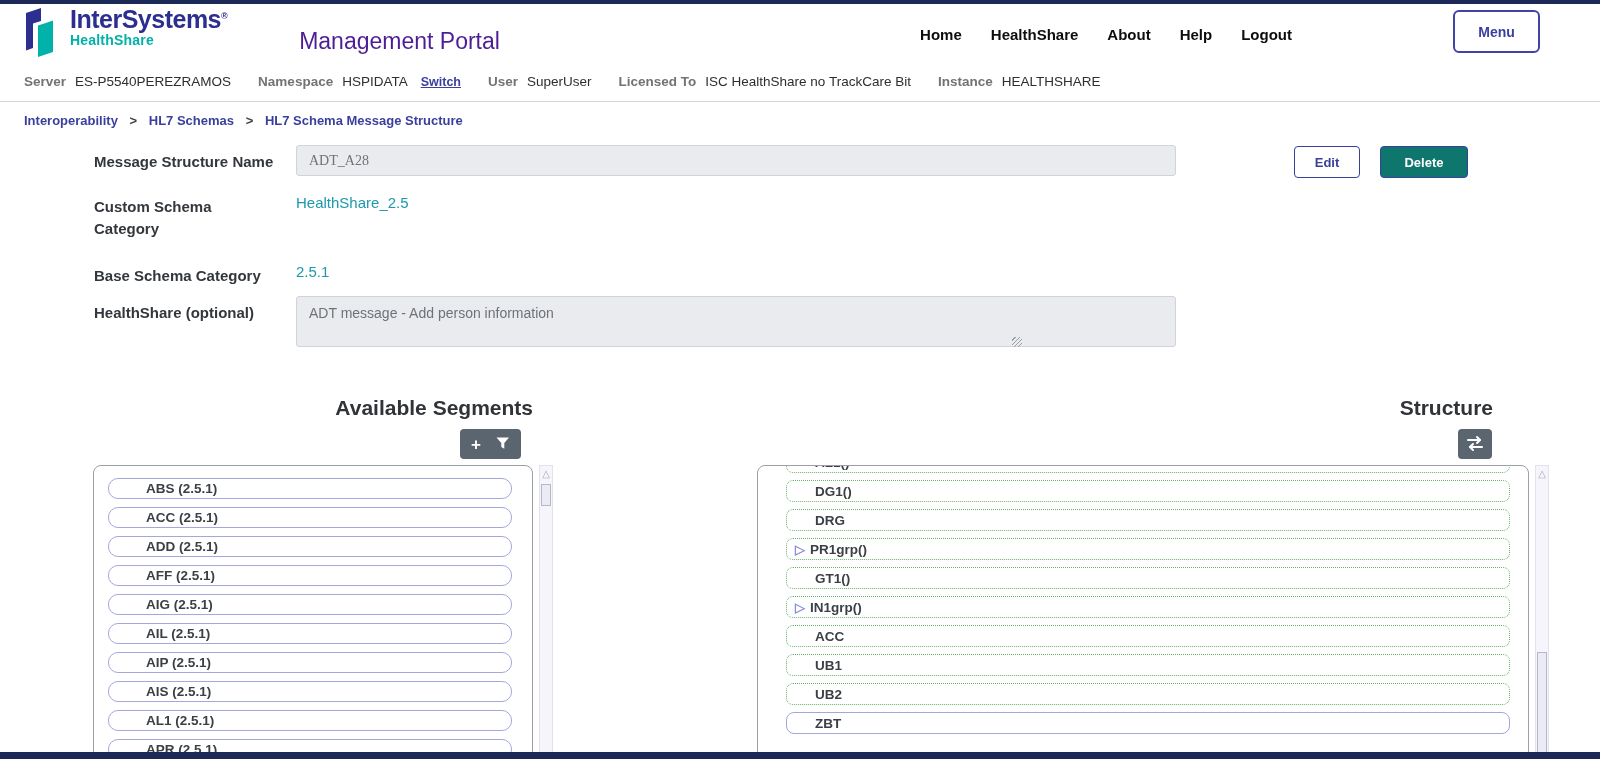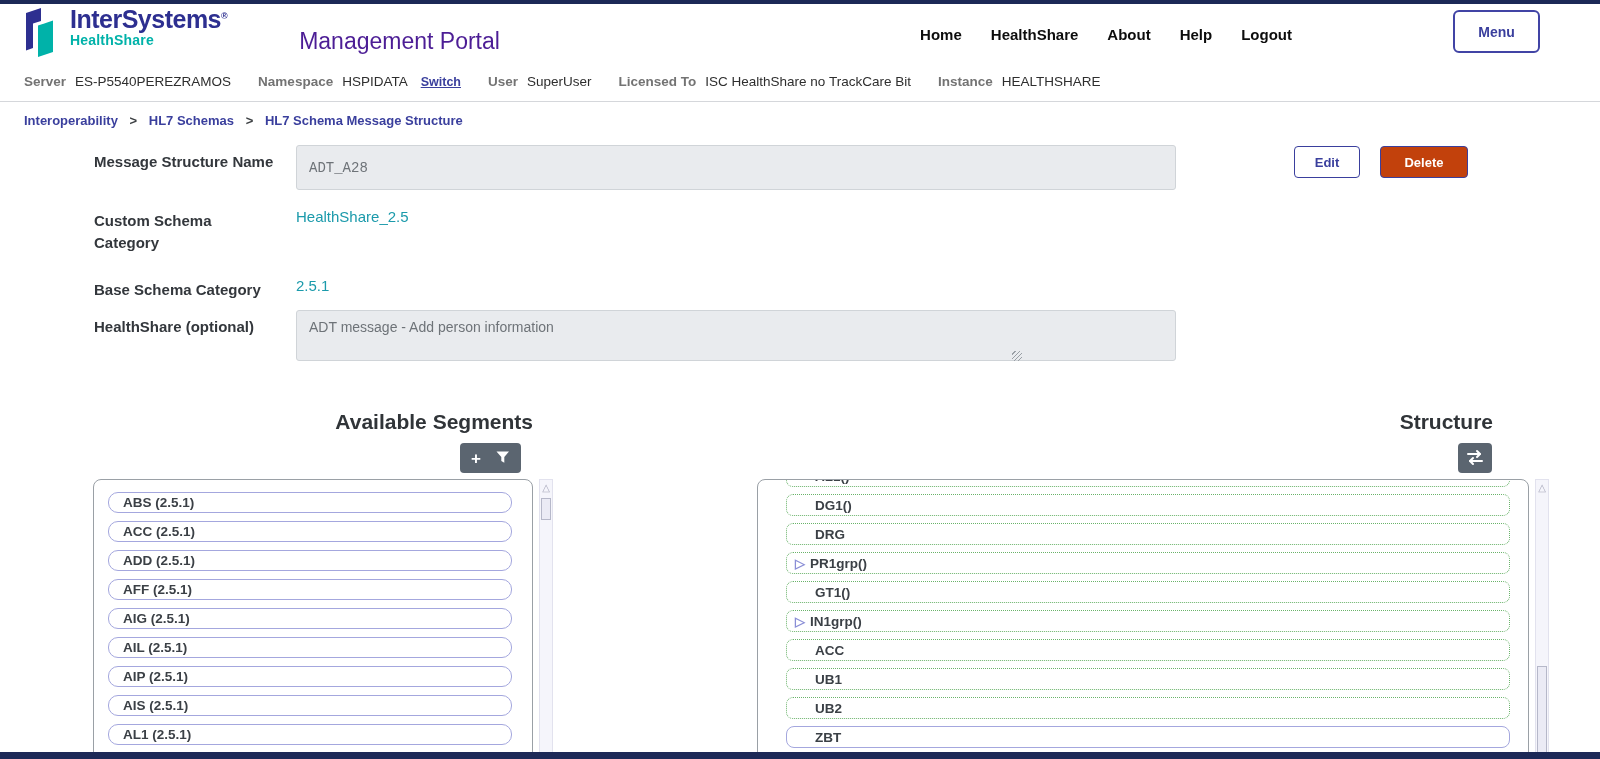--- a/index.html
+++ b/index.html
@@ -38,38 +38,38 @@
   .breadcrumb { padding:11px 24px 2px; font-size:13px; font-weight:bold; color:#3a3f9d; }
   .breadcrumb a { color:#3a3f9d; text-decoration:none; cursor:pointer; }
   .crumb-sep { color:#3c4043; margin:0 8px; font-weight:600; }
 
   
   .form-area { position:relative; padding-top:15px; }
   .form-row { display:flex; margin-left:94px; }
   .form-label { width:202px; font-weight:bold; font-size:15px; color:#33373c; padding-top:6px; line-height:1.45; flex:none; }
   .form-label.narrow { max-width:130px; margin-right:72px; }
   .text-input {
-    width:880px; height:45px; background:#e9ebee; border:1px solid #d0d4d8; border-radius:3px;
-    font-family:Liberation Mono, monospace; font-size:14px; color:#6e7378; padding:0 12px;
+    width:880px; height:31px; background:#e9ebee; border:1px solid #d0d4d8; border-radius:3px;
+    font-family:Liberation Serif, serif; font-size:14px; color:#6e7378; padding:0 12px;
   }
   .textarea-wrap { position:relative; width:728px; }
   .text-area {
     width:880px; height:51px; background:#e9ebee; border:1px solid #d0d4d8; border-radius:3px;
     font-family:inherit; font-size:14px; color:#6e7378; padding:8px 12px; resize:none; overflow:hidden;
   }
   .resize-grip { position:absolute; right:2px; bottom:4px; width:10px; height:10px;
     background:repeating-linear-gradient(135deg, transparent 0 2px, #9aa0a6 2px 3px); cursor:nwse-resize; }
   .teal-link { color:#1b9aab; font-size:15px; text-decoration:none; padding-top:4px; display:inline-block; cursor:pointer; }
   .row-1 { margin-bottom:14px; }
   .row-2 { margin-bottom:19px; }
   .row-3 { margin-bottom:10px; }
   .action-buttons { position:absolute; top:16px; right:132px; display:flex; gap:20px; }
   .btn { height:32px; border-radius:4px; font-family:inherit; font-size:13px; font-weight:bold; cursor:pointer; }
   .btn-outline { width:66px; background:#fff; border:1.5px solid #3a3f9d; color:#3a3f9d; }
-  .btn-solid { width:88px; background:#c2410c; border:1.5px solid #3a3f9d; color:#fff; }
+  .btn-solid { width:88px; background:#0f766e; border:1.5px solid #3a3f9d; color:#fff; }
 
   
   .panels { display:flex; margin-top:44px; }
   .panel-left { margin-left:93px; width:460px; flex:none; }
   .panel-right { margin-left:204px; width:794px; flex:none; }
   .panel-title { font-size:21px; font-weight:600; color:#303438; text-align:right; line-height:26px; }
   .panel-left .panel-title { width:440px; }
   .panel-right .panel-title { width:772px; position:relative; left:-36px; }
   .tools { height:30px; display:flex; justify-content:flex-end; margin:8px 0 0; }
   .panel-left .tools { padding-right:32px; }
@@ -77,21 +77,21 @@
   .tool-group { background:#5b6570; border-radius:4px; height:30px; display:flex; align-items:center; padding:0 11px; gap:15px; }
   .tool-btn { background:none; border:none; color:#fff; font-size:17px; font-weight:bold; cursor:pointer; line-height:1; display:flex; align-items:center; font-family:inherit; }
   .swap-btn { width:34px; height:30px; background:#5b6570; border:none; border-radius:4px; display:flex; align-items:center; justify-content:center; cursor:pointer; }
 
   .listwrap { display:flex; margin-top:6px; }
   .listbox { background:#fff; border:1px solid #9aa0a6; border-radius:8px; overflow:hidden; height:310px; }
   .seg-listbox { width:440px; padding:12px 20px 0 14px; }
   .struct-listbox { width:772px; padding:12px 18px 0 28px; }
   .seg-pill {
     height:21px; border:1px solid #a4a7de; border-radius:10px; margin-bottom:8px;
-    display:flex; align-items:center; padding-left:14px;
+    display:flex; align-items:center; padding-left:37px;
     font-weight:bold; font-size:13.5px; color:#3b4046; background:#fff; cursor:grab;
   }
   .struct-row {
     height:22px; border:1px dotted #69b369; border-radius:7px; margin-bottom:7px;
     display:flex; align-items:center; padding-left:28px;
     font-weight:bold; font-size:13.5px; color:#3b4046; background:#fff; cursor:grab;
   }
   .struct-row:first-child { margin-top:-27px; }
   .struct-row .tri { display:none; color:#8a8ed6; font-size:13px; margin-right:5px; }
   .struct-row.expandable { padding-left:8px; }

